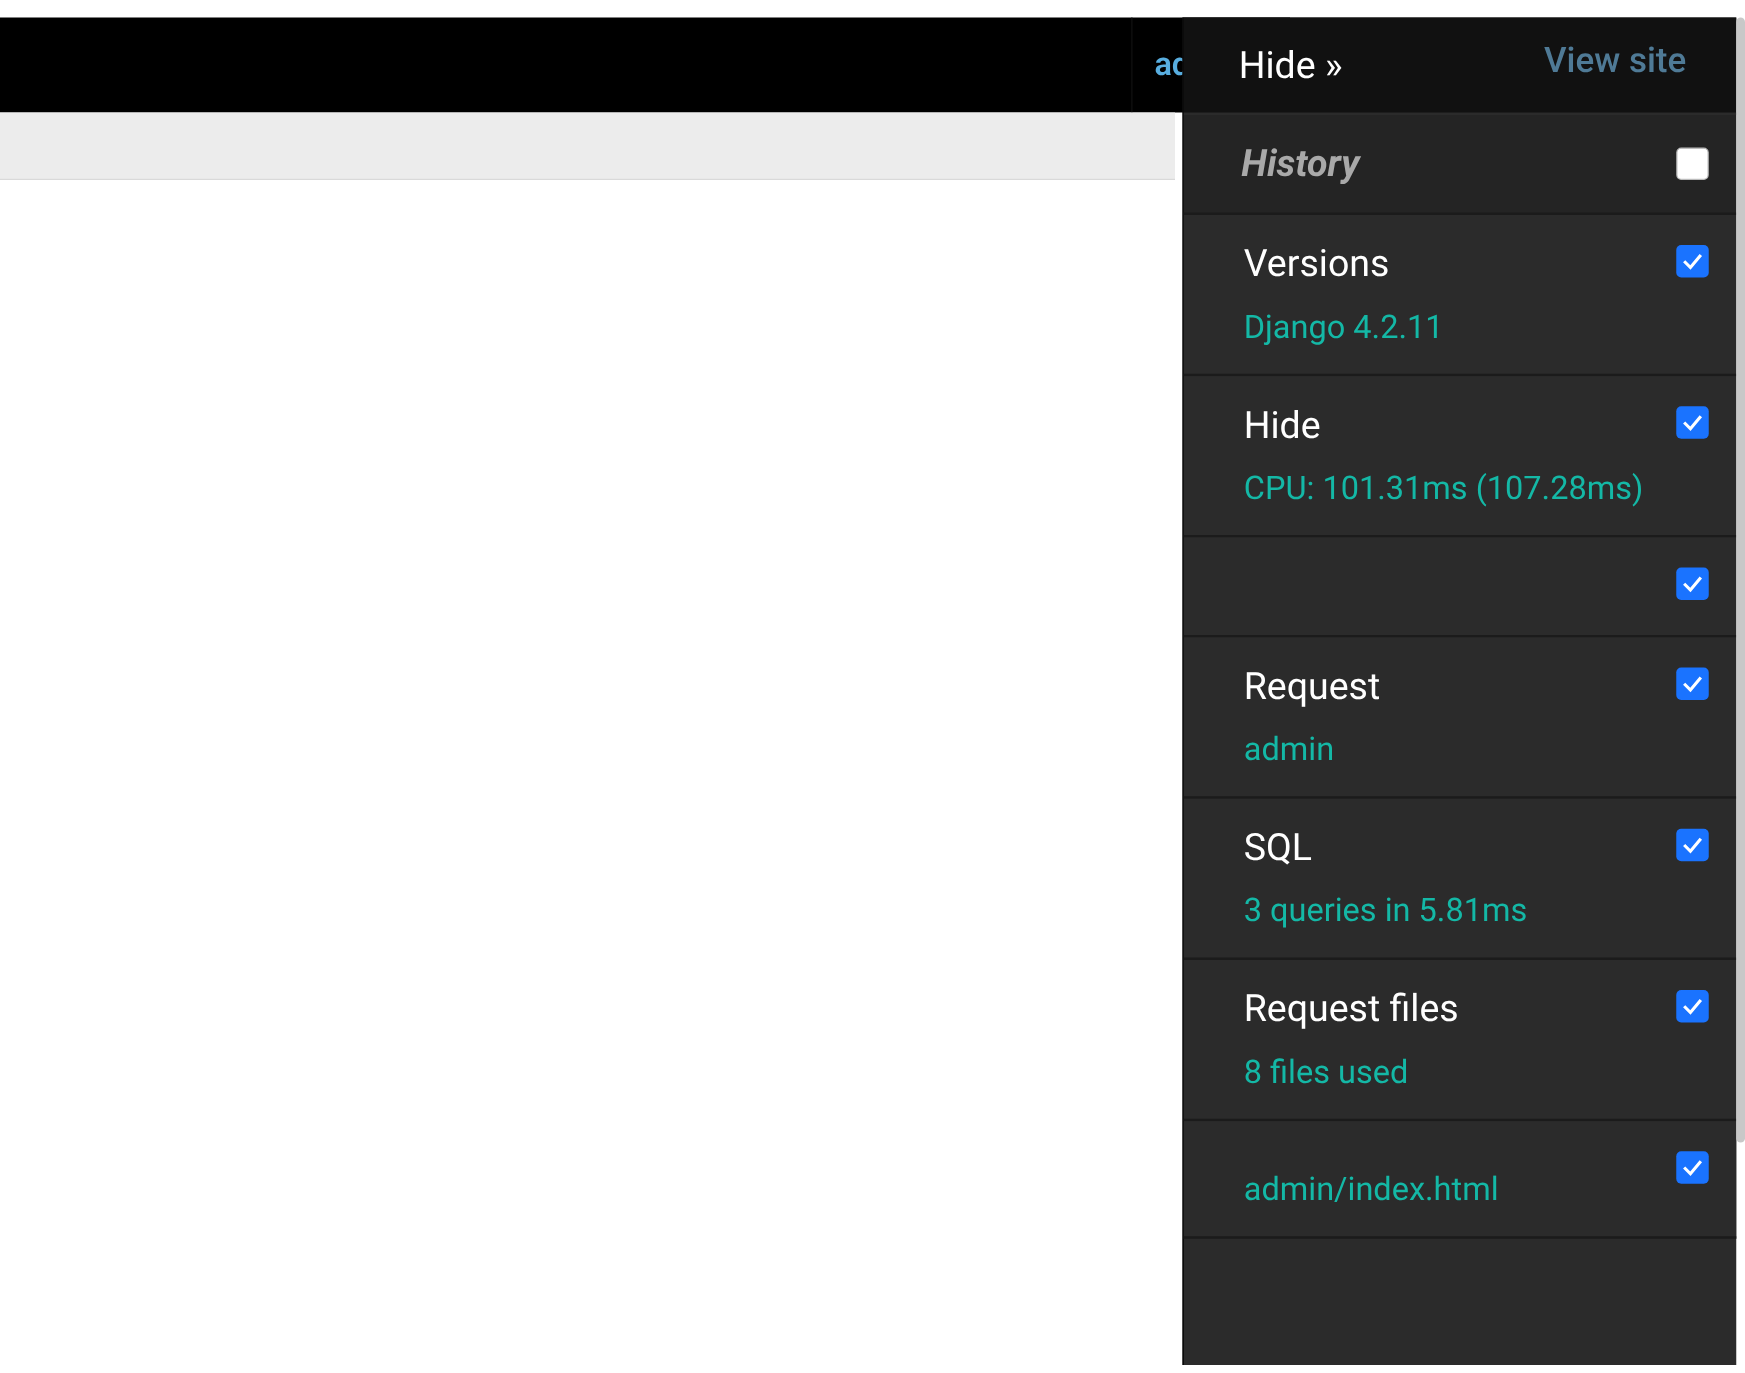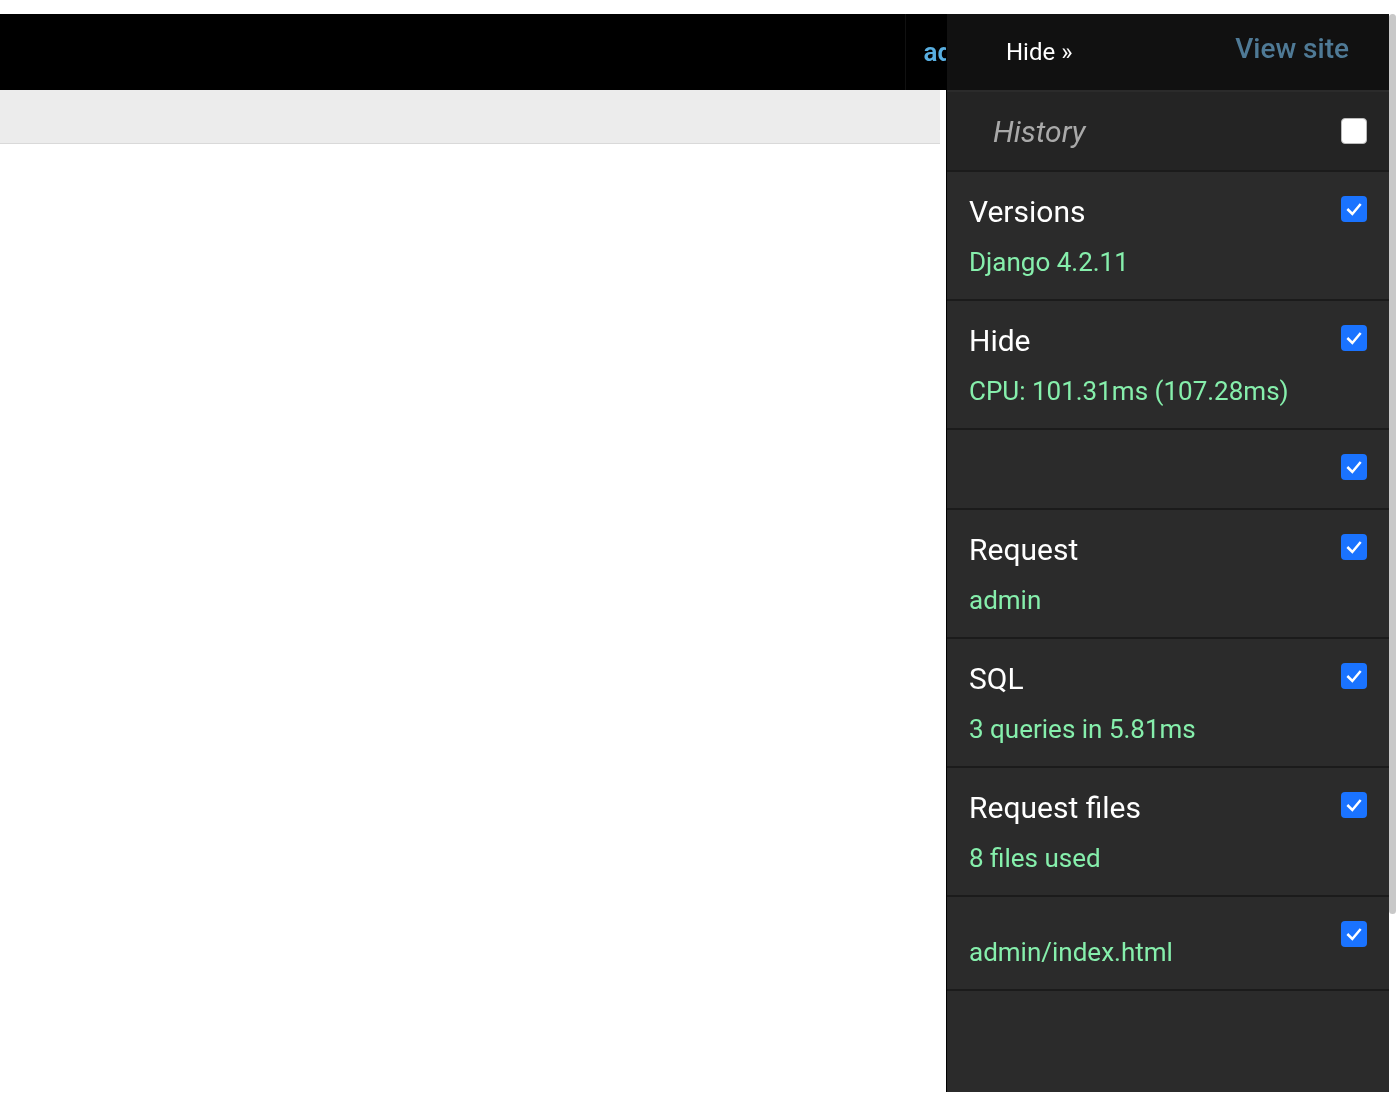--- a/index.html
+++ b/index.html
@@ -72,23 +72,22 @@
       background: #111;
       height: 78px;
       display: flex;
       align-items: center;
       padding: 0 44px;
       border-bottom: 2px solid #2b2b2b;
       position: relative;
     }
     .debug-hide .hide-text {
       color: #fff;
-      font-size: 24px;
+      font-size: 30px;
       font-weight: 400;
-      margin-left: 15px;
     }
     .debug-hide .view-site {
       position: absolute;
       right: 40px;
       top: 50%;
       transform: translateY(-62%);
       color: #4f7a96;
       font-size: 28px;
       font-weight: 500;
     }
@@ -100,41 +99,41 @@
       align-items: center;
       justify-content: space-between;
       padding: 0 22px 0 46px;
       border-bottom: 2px solid #1b1b1b;
       background: #242424;
     }
     .debug-history .history-label {
       color: #a9a9a9;
       font-size: 30px;
       font-style: italic;
-      font-weight: 400;
+      font-weight: 700;
     }
 
     
     .debug-panel {
       display: flex;
       flex-direction: column;
       justify-content: center;
-      padding: 22px 22px 22px 22px;
+      padding: 22px 22px 22px 48px;
       border-bottom: 2px solid #1b1b1b;
       background: #2b2b2b;
       position: relative;
       min-height: 80px;
     }
     .debug-panel .panel-title {
       color: #fff;
       font-size: 30px;
       font-weight: 400;
     }
     .debug-panel .panel-subtitle {
-      color: #86efac;
+      color: #14b8a6;
       font-size: 26px;
       font-weight: 400;
       margin-top: 18px;
     }
     .debug-panel .panel-check {
       position: absolute;
       right: 22px;
       top: 24px;
     }
 

